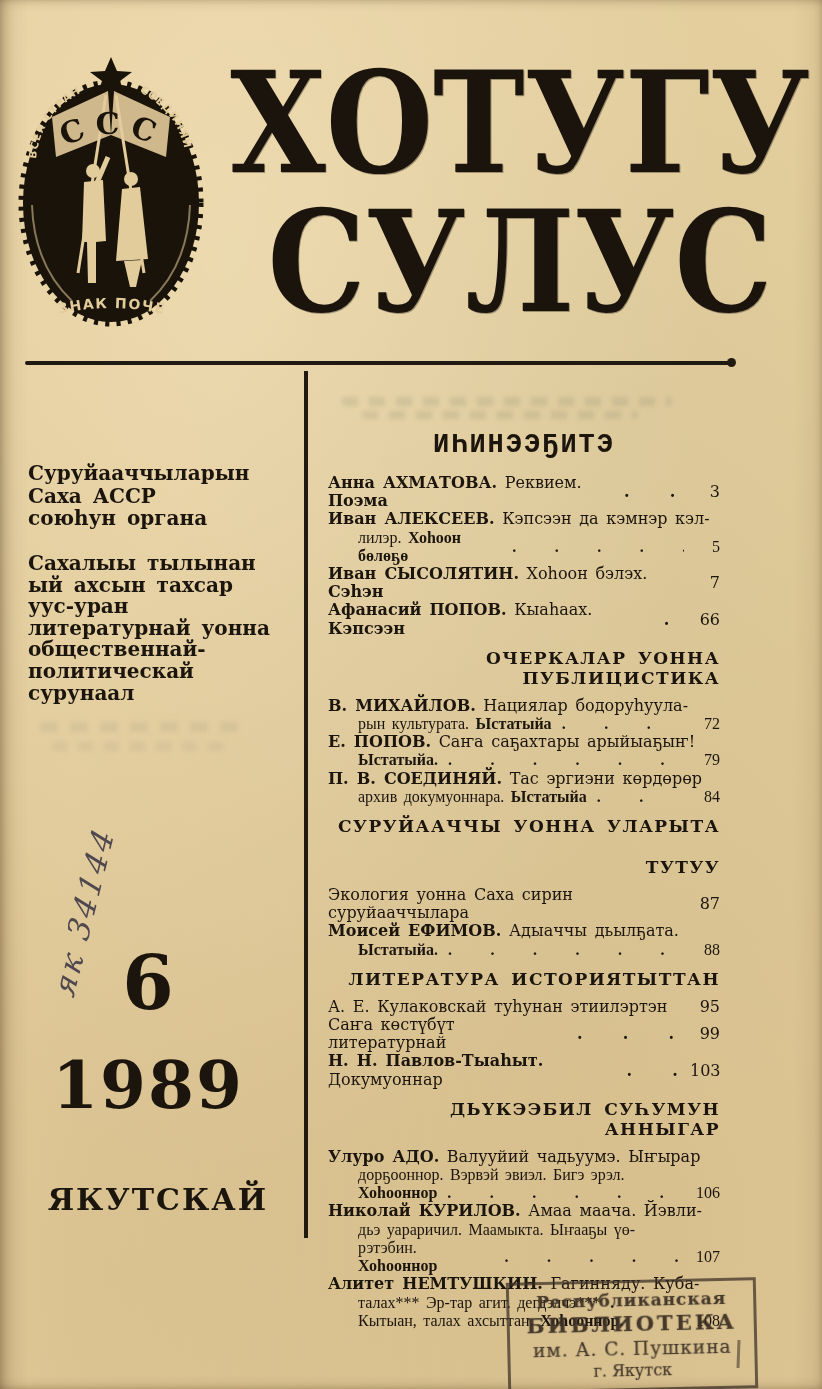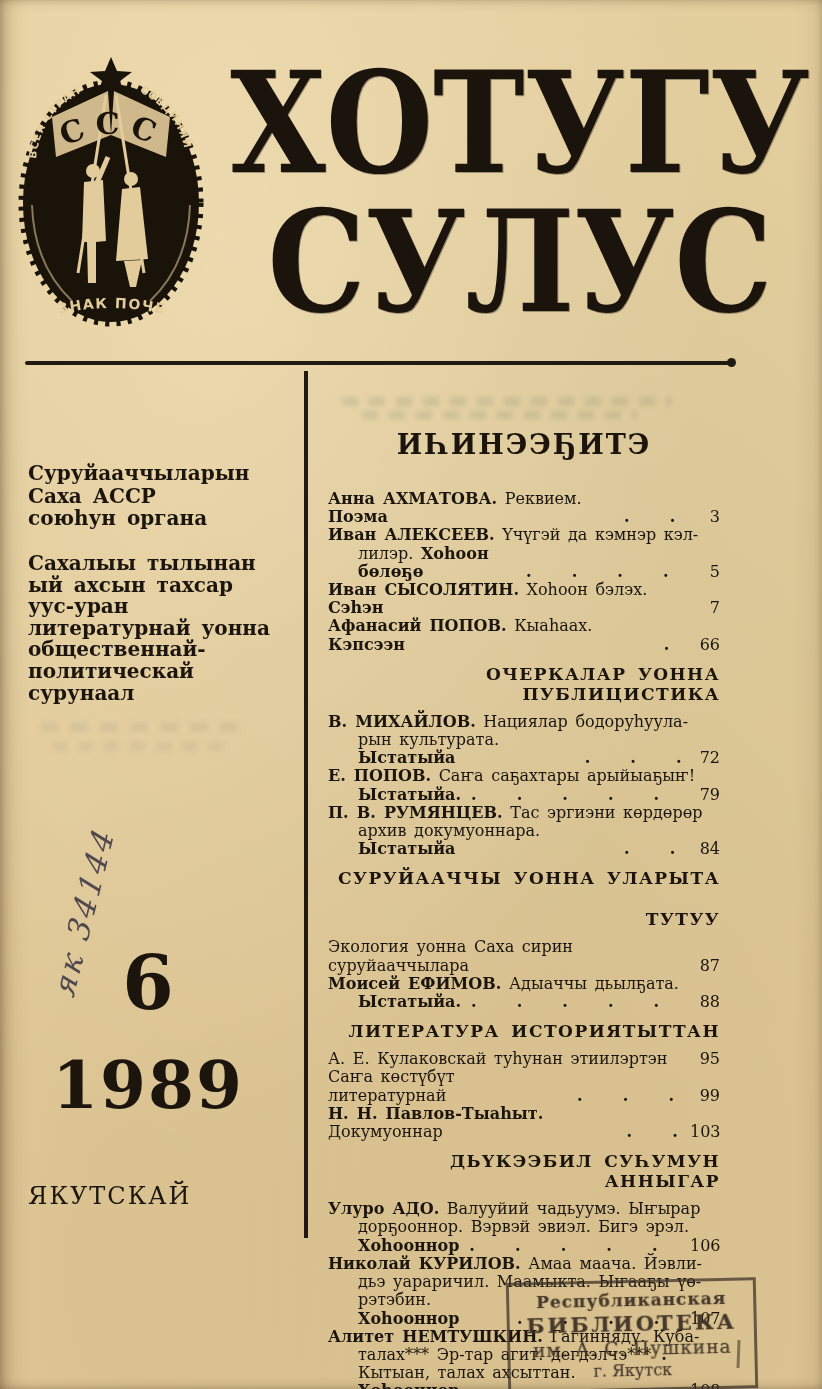--- a/index.html
+++ b/index.html
@@ -33,28 +33,28 @@
   .org{position:absolute;left:28px;top:462px;width:264px;font-weight:bold;font-size:20px;line-height:22.5px;word-spacing:4px;}
   .desc{position:absolute;left:28px;top:553px;width:276px;font-weight:bold;font-size:20px;line-height:21.6px;word-spacing:4px;}
   .handwriting{
     position:absolute;left:46px;top:988px;width:250px;
     transform:rotate(-76deg) skewX(-7deg);transform-origin:0 0;
     font-style:italic;font-size:31px;letter-spacing:3px;
     color:rgba(58,54,68,.88);white-space:nowrap;
   }
   .issue-number{position:absolute;left:28px;top:946px;width:240px;text-align:center;font-weight:bold;font-size:74px;line-height:74px;}
   .year{position:absolute;left:28px;top:1052px;width:240px;text-align:center;font-weight:bold;font-size:66px;line-height:66px;letter-spacing:2px;}
-  .city{position:absolute;left:28px;top:1182px;width:240px;text-align:left;font-weight:normal;font-size:24px;letter-spacing:2px;}
+  .city{position:absolute;left:28px;top:1182px;width:240px;text-align:right;font-weight:bold;font-size:30px;letter-spacing:2px;}
   
   .toc{position:absolute;left:328px;top:428px;width:392px;}
-  .toc-main-heading{text-align:center;font-weight:bold;font-size:27px;line-height:34px;letter-spacing:2px;margin-bottom:28px;}
+  .toc-main-heading{text-align:center;font-weight:bold;font-size:27px;line-height:34px;letter-spacing:2px;margin-bottom:12px;font-family:Liberation Mono, monospace;}
   .toc-heading{text-align:right;font-weight:bold;font-size:17px;line-height:20px;letter-spacing:1.5px;margin-top:10px;margin-bottom:9px;word-spacing:4px;}
   .toc-heading.h2nd{margin-top:21px;}
-  .toc-line{display:flex;align-items:flex-end;font-size:16px;line-height:18.2px;word-spacing:2.5px;}
-  .toc-line.ind{padding-left:30px;}
+  .toc-line{display:flex;align-items:center;font-size:16px;line-height:18.2px;word-spacing:2.5px;}
+  .toc-line.ind{padding-left:30px;font-family:Liberation Serif, serif;}
   .toc-line .tx .b{font-weight:bold;}
   .toc-line .dots{flex:1 1 auto;overflow:hidden;white-space:nowrap;letter-spacing:16px;margin-left:10px;font-weight:bold;}
   .toc-line .pg{margin-left:auto;min-width:30px;text-align:right;padding-left:6px;}
   
   .stamp{
     position:absolute;left:507px;top:1280px;width:236px;
     border:3px solid rgba(58,47,36,.72);padding:6px 4px 7px 4px;
     transform:rotate(-1.3deg);text-align:center;
     color:rgba(60,48,36,.85);filter:blur(.3px);
     font-family:"DejaVu Serif",serif;
@@ -152,21 +152,21 @@
 
   <div class="toc">
     <div class="toc-main-heading">ИҺИНЭЭҔИТЭ</div>
     <div>
         <div class="toc-line">
           <span class="tx"><span class="b">Анна АХМАТОВА.</span> <span>Реквием.</span> <span class="b">Поэма</span> </span>
           <span class="dots">. .</span>
           <span class="pg">3</span>
         </div>
         <div class="toc-line">
-          <span class="tx"><span class="b">Иван АЛЕКСЕЕВ.</span> <span>Үчүгэй да кэмнэр кэл-</span> </span>
+          <span class="tx"><span class="b">Иван АЛЕКСЕЕВ.</span> <span>Кэпсээн да кэмнэр кэл-</span> </span>
         </div>
         <div class="toc-line ind">
           <span class="tx"><span>лилэр.</span> <span class="b">Хоһоон бөлөҕө</span> </span>
           <span class="dots">. . . . .</span>
           <span class="pg">5</span>
         </div>
         <div class="toc-line">
           <span class="tx"><span class="b">Иван СЫСОЛЯТИН.</span> <span>Хоһоон бэлэх.</span> <span class="b">Сэһэн</span> </span>
           <span class="pg">7</span>
         </div>
@@ -186,21 +186,21 @@
         </div>
         <div class="toc-line">
           <span class="tx"><span class="b">Е. ПОПОВ.</span> <span>Саҥа саҕахтары арыйыаҕыҥ!</span> </span>
         </div>
         <div class="toc-line ind">
           <span class="tx"><span class="b">Ыстатыйа.</span> </span>
           <span class="dots">. . . . . . .</span>
           <span class="pg">79</span>
         </div>
         <div class="toc-line">
-          <span class="tx"><span class="b">П. В. РУМЯНЦЕВ.</span> <span>Тас эргиэни көрдөрөр</span> </span>
+          <span class="tx"><span class="b">П. В. СОЕДИНЯЙ.</span> <span>Тас эргиэни көрдөрөр</span> </span>
         </div>
         <div class="toc-line ind">
           <span class="tx"><span>архив докумуоннара.</span> <span class="b">Ыстатыйа</span> </span>
           <span class="dots">. .</span>
           <span class="pg">84</span>
         </div>
         <div class="toc-heading">СУРУЙААЧЧЫ УОННА УЛАРЫТА</div>
         <div class="toc-heading h2nd">ТУТУУ</div>
         <div class="toc-line">
           <span class="tx"><span>Экология уонна Саха сирин суруйааччылара</span> </span>

